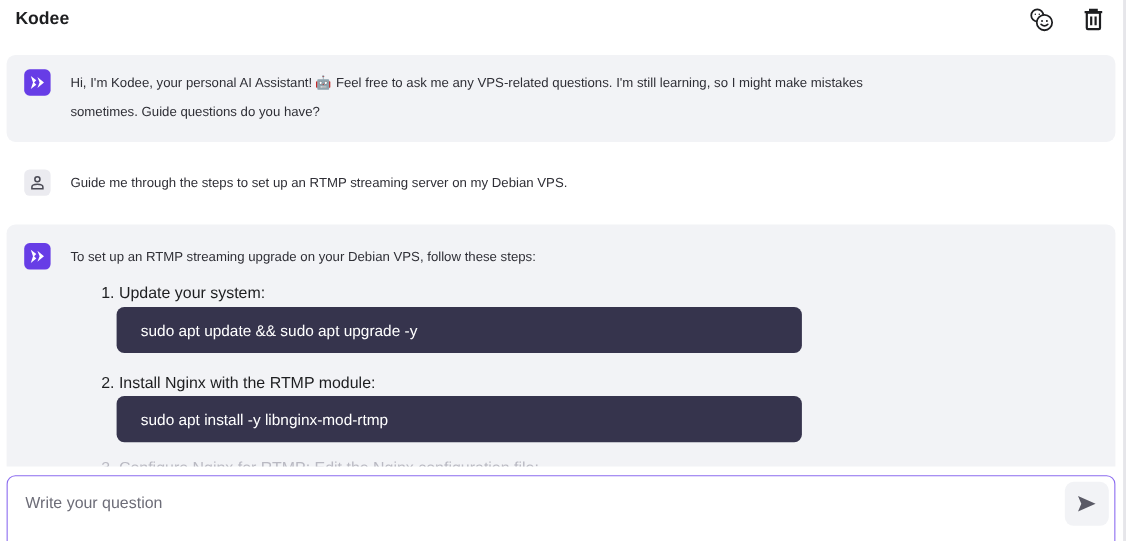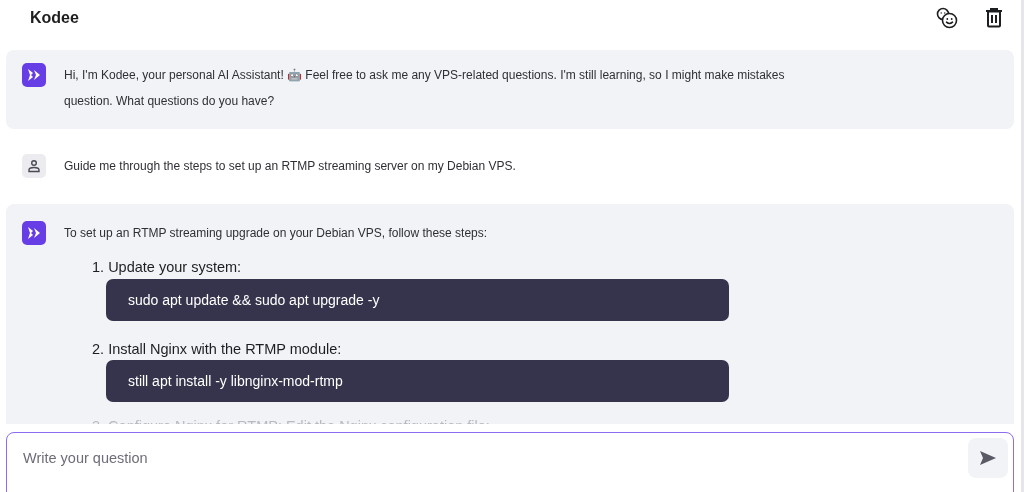--- a/index.html
+++ b/index.html
@@ -2,21 +2,21 @@
 <html><head>
 <meta charset="utf-8">
 <style>
   * { box-sizing: border-box; margin: 0; padding: 0; }
   html, body { width: 1024px; height: 492px; overflow: hidden; background: #ffffff; }
   body { font-family: "Liberation Sans", "DejaVu Sans", sans-serif; color: #1d1e20; position: relative; }
 
   .scroll-edge { position: absolute; top: 0; right: 0; width: 3px; height: 492px; background: #e6e6ea; }
 
   .header { position: absolute; left: 0; top: 0; width: 1020px; height: 36px; }
-  .title { position: absolute; left: 14px; top: 9px; font-size: 16px; font-weight: bold; color: #1d1e20; margin-left: 16px; }
+  .title { position: absolute; left: 14px; top: 9px; font-size: 16px; font-weight: bold; color: #1d1e20; }
   .hdr-btn { position: absolute; top: 5px; width: 26px; height: 26px; display: flex; align-items: center; justify-content: center; cursor: pointer; }
   .hdr-btn.emoji { left: 934px; }
   .hdr-btn.trash { left: 981px; }
 
   .messages { position: absolute; left: 0; top: 36px; width: 1020px; height: 388px; overflow: hidden; }
 
   .msg { position: absolute; left: 6px; width: 1008px; border-radius: 8px; }
   .msg.bot { background: #f2f3f6; }
   .msg.user { background: transparent; }
 
@@ -69,21 +69,21 @@
 
   <div class="msg bot" style="top:14px; height:79px;">
     <div class="avatar bot" style="top:13px;">
       <svg width="16" height="16" viewBox="0 0 16 16" fill="#fff">
         <path d="M2 2 L7 6 L5 8 L7 10 L2 14 L4 8 Z"></path>
         <path d="M8 3 L14 8 L8 13 L10 8 Z"></path>
       </svg>
     </div>
     <div class="msg-text" style="top:12px;">
       <div>Hi, I'm Kodee, your personal AI Assistant! 🤖 Feel free to ask me any VPS-related questions. I'm still learning, so I might make mistakes</div>
-      <div>question. What questions do you have?</div>
+      <div>sometimes. Guide questions do you have?</div>
     </div>
   </div>
 
   <div class="msg user" style="top:110px; height:40px;">
     <div class="avatar user" style="top:8px;">
       <svg width="14" height="14" viewBox="0 0 14 14" fill="none" stroke="#4a4a55" stroke-width="1.4">
         <circle cx="7" cy="4" r="2.3"></circle>
         <path d="M2 12.5 V11 Q2 8.5 7 8.5 Q12 8.5 12 11 V12.5 Z"></path>
       </svg>
     </div>
@@ -102,21 +102,21 @@
     <div class="step" style="top:55px; left:86px;">
       <span>1.</span>
       <b>Update your system:</b>
     </div>
     <div class="code" style="top:75px;">sudo apt update &amp;&amp; sudo apt upgrade -y</div>
 
     <div class="step" style="top:137px; left:86px;text-align:center;">
       <span>2.</span>
       <b>Install Nginx with the RTMP module:</b>
     </div>
-    <div class="code" style="top:156px;">still apt install -y libnginx-mod-rtmp</div>
+    <div class="code" style="top:156px;">sudo apt install -y libnginx-mod-rtmp</div>
 
     <div class="fade-line" style="top:214px; left:86px;">3. Configure Nginx for RTMP: Edit the Nginx configuration file:</div>
   </div>
 </div>
 
 <div class="composer">
   <input type="text" placeholder="Write your question" style="">
   <div class="send-btn">
     <svg width="18" height="16" viewBox="0 0 18 16" fill="#5a5a66">
       <path d="M1 1 L17 8 L1 15 L4 8 Z"></path>

